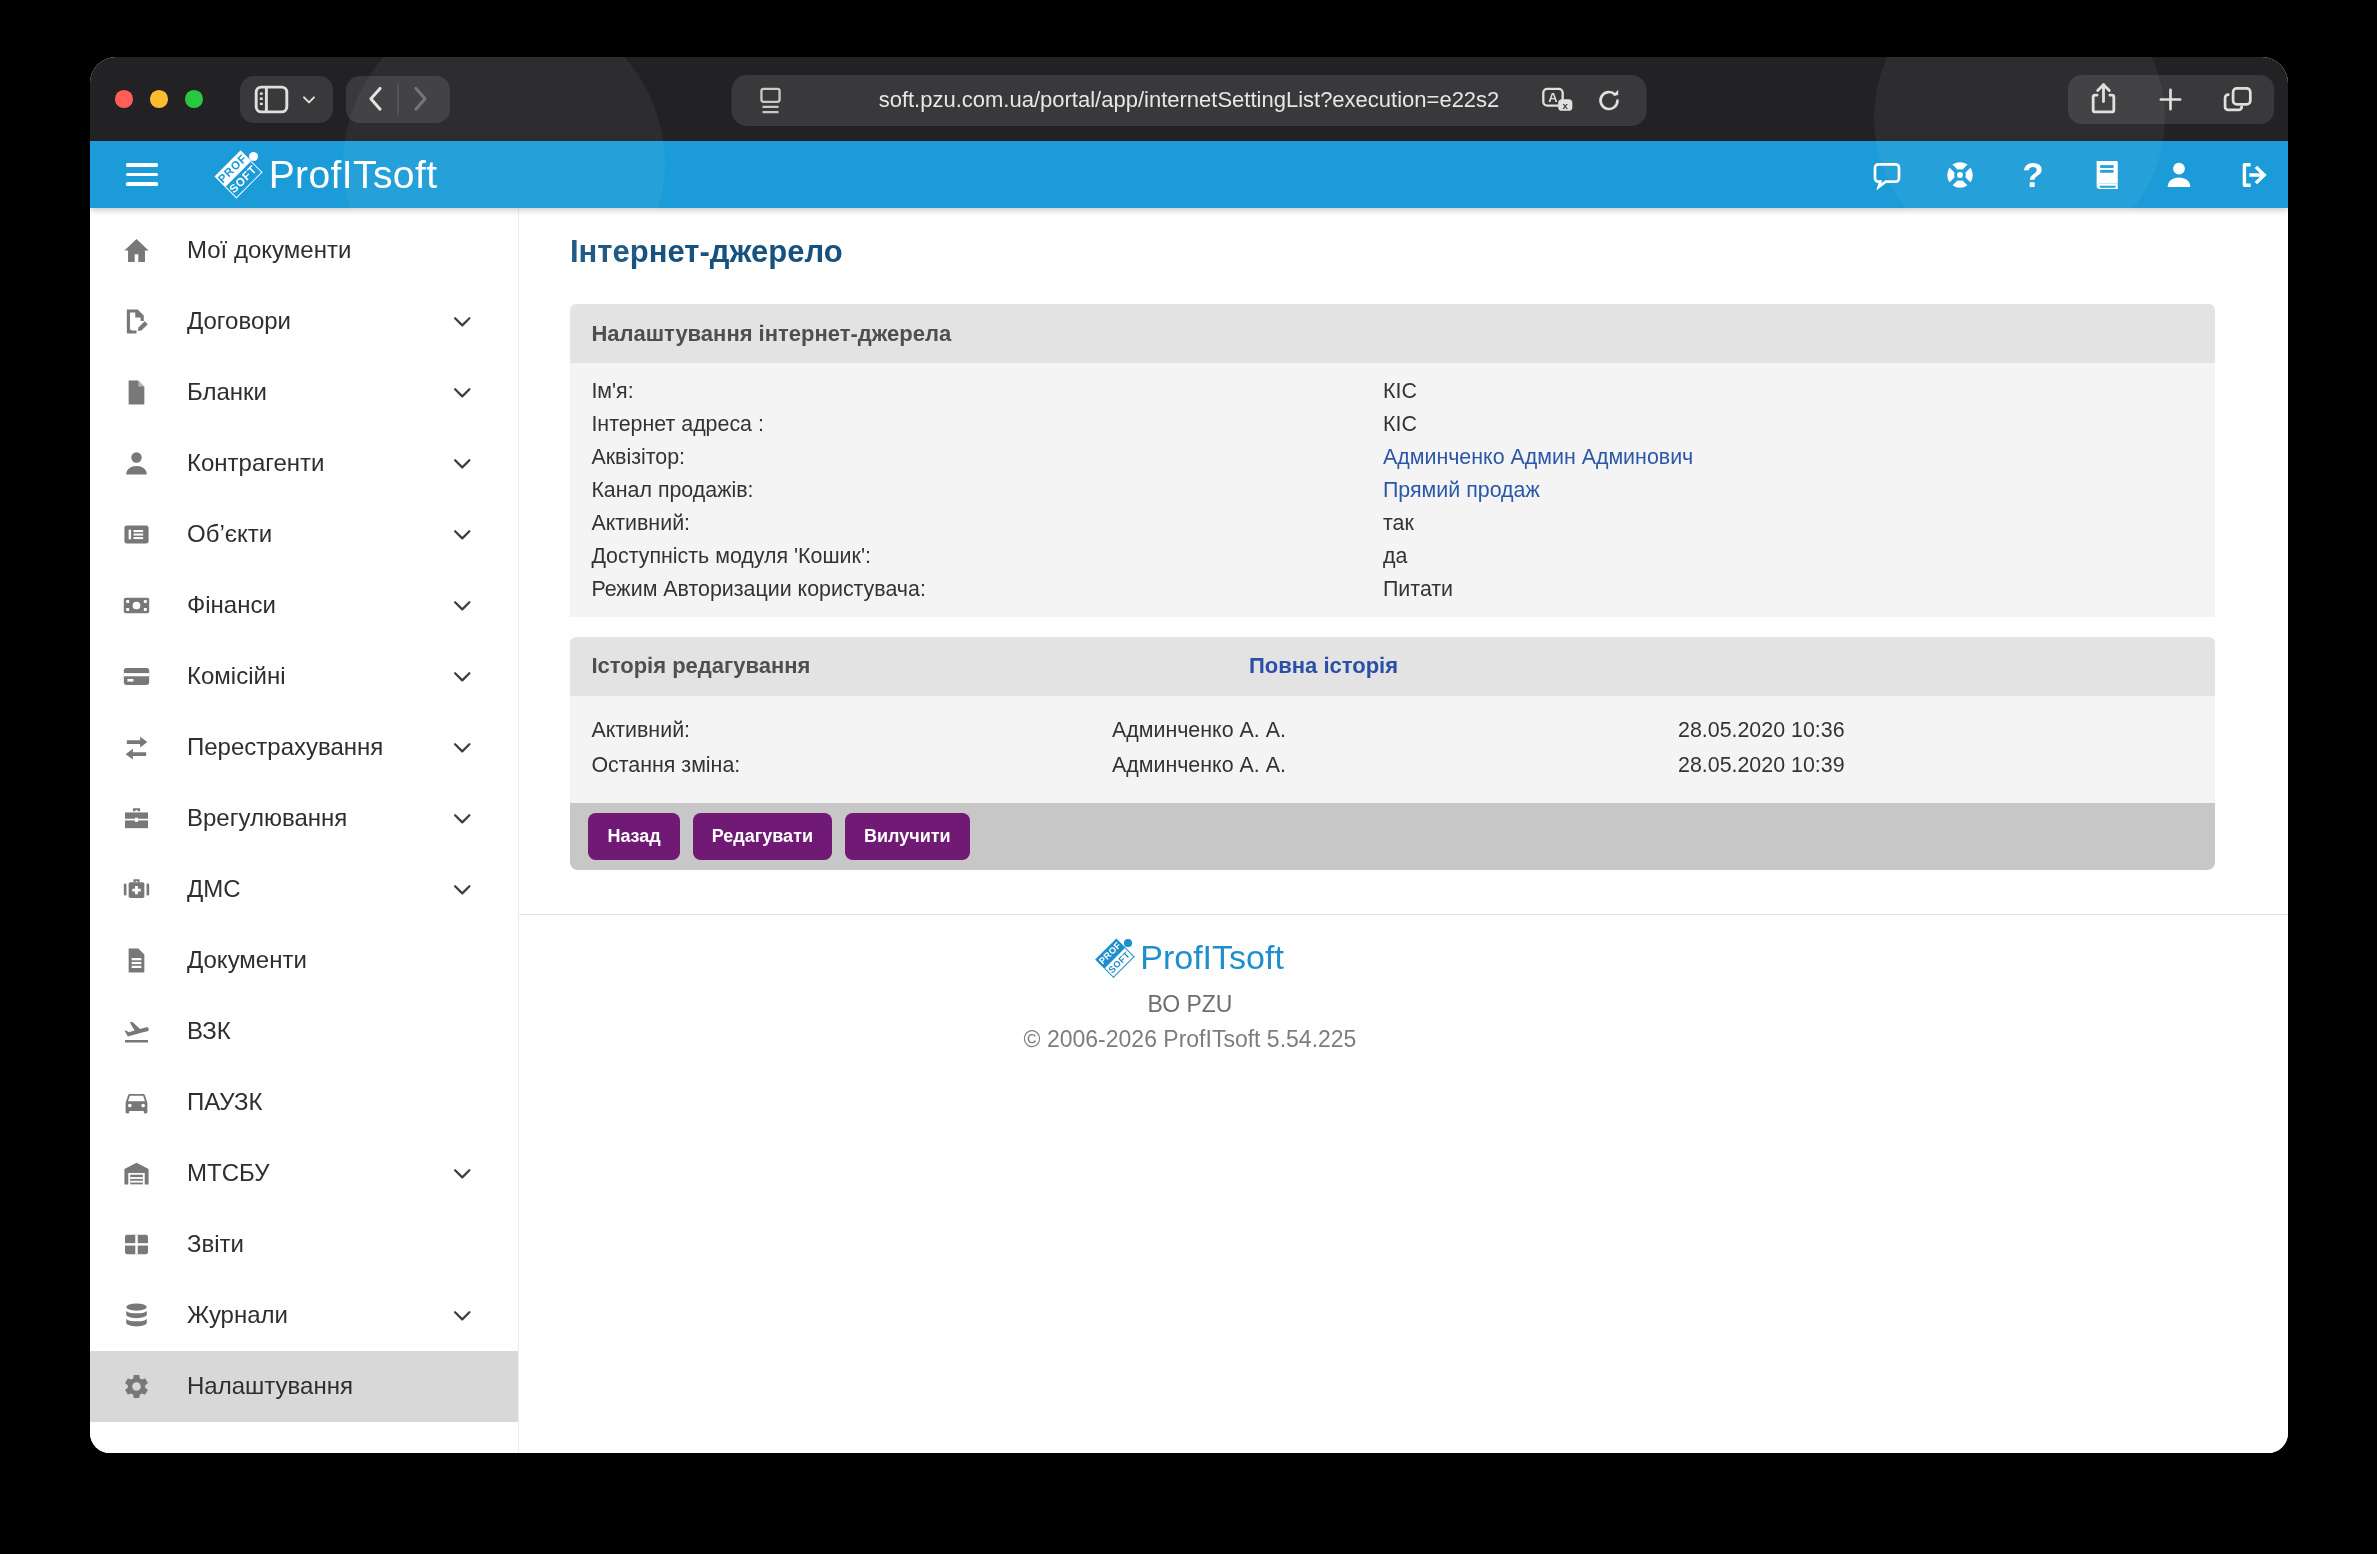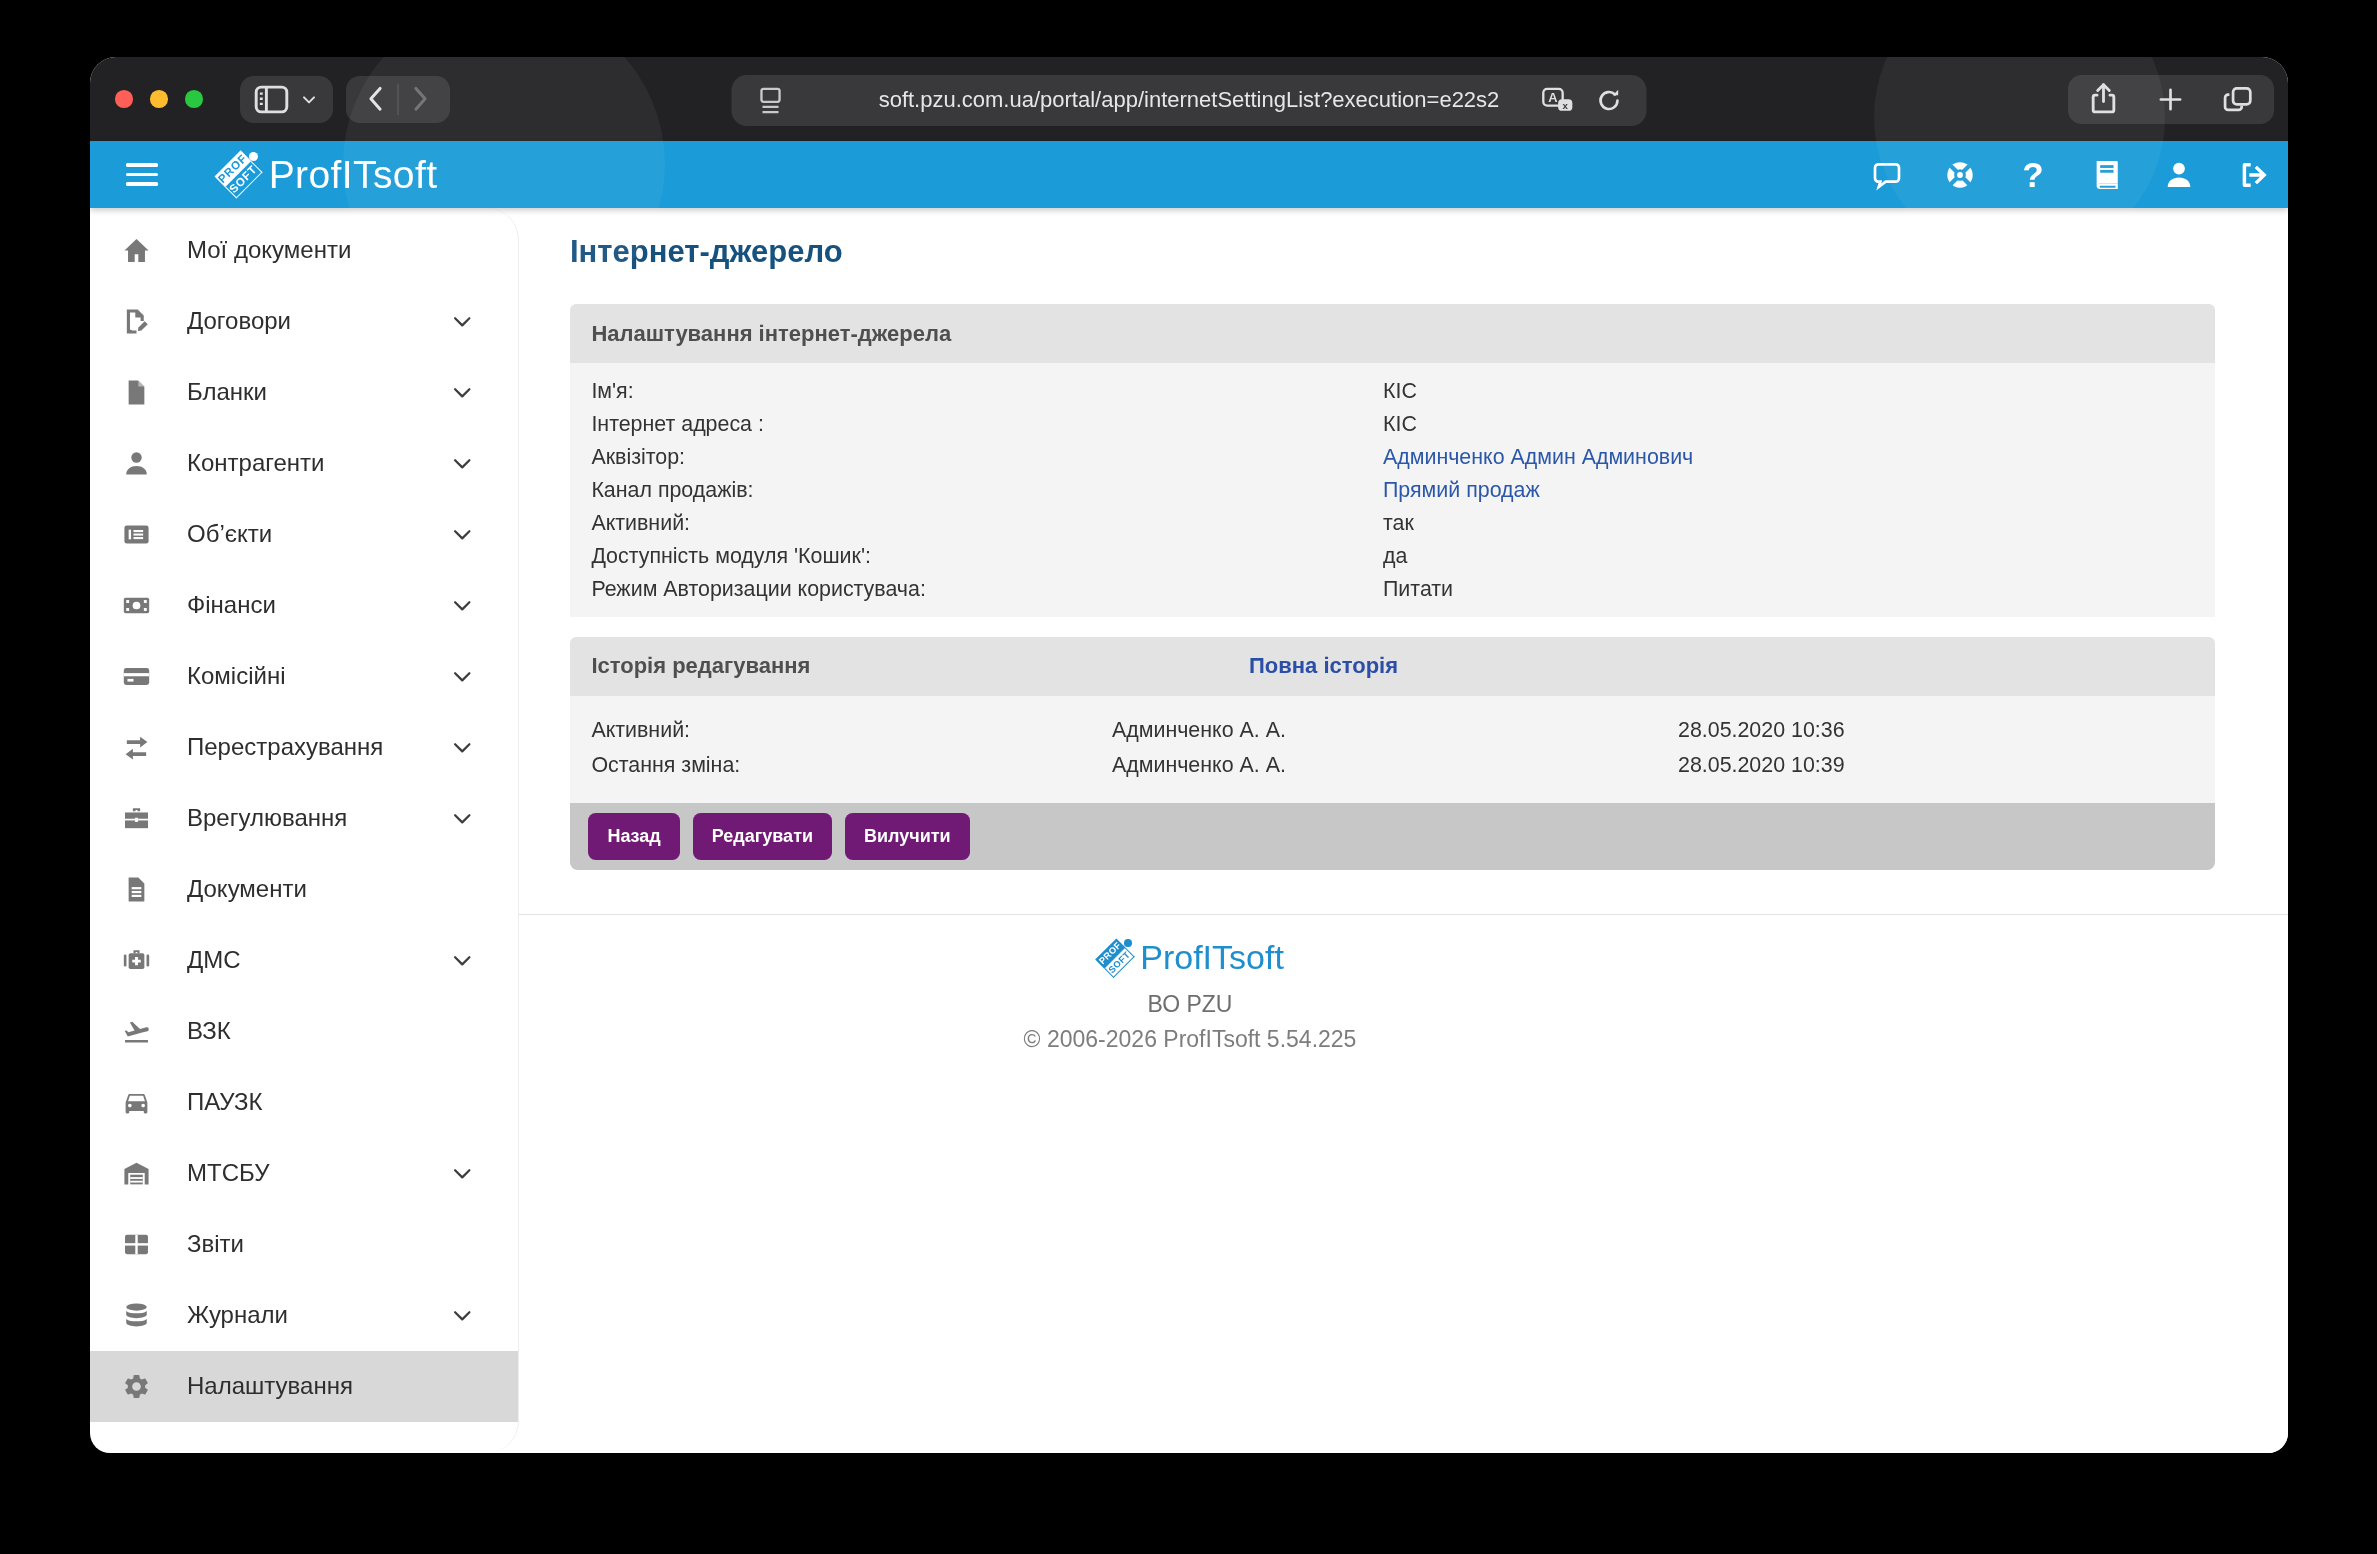--- a/index.html
+++ b/index.html
@@ -43,21 +43,21 @@
   .lm-blue .l1{background:#1f8ecd;color:#fff;}
   .lm-blue .l2{color:#1f8ecd;border:1.5px solid #1f8ecd;border-top:none;}
   .lm-blue .dot{background:#1f8ecd;}
   .brand{color:#fff;font-size:39px;margin-left:7.7px;letter-spacing:0.4px;}
   .hdr-icons{margin-left:auto;margin-right:20px;display:flex;align-items:center;gap:41px;}
   .hic{width:32px;height:32px;display:flex;align-items:center;justify-content:center;color:#fff;background:none;border:none;padding:0;}
   .q-ic{font-size:35px;font-weight:bold;color:#fff;line-height:1;}
 
   
   .body-row{display:flex;height:1245px;}
-  .sidebar{width:429px;flex:0 0 auto;background:#fff;padding-top:6.9px;box-sizing:border-box;border-right:0.8px solid #ededed;border-radius:32px;}
+  .sidebar{width:429px;flex:0 0 auto;background:#fff;padding-top:6.9px;box-sizing:border-box;border-right:0.8px solid #ededed;}
   .side-item{height:71px;display:flex;align-items:center;padding:0 44px 0 32px;color:#2e2e2e;font-size:24px;cursor:pointer;}
   .side-item.selected{background:#d8d8d8;}
   .sicon{width:29px;height:29px;color:#787878;flex:0 0 auto;}
   .side-label{margin-left:36px;white-space:nowrap;}
   .chev{width:24.5px;height:24.5px;color:#3d3d3d;margin-left:auto;flex:0 0 auto;}
 
   .main{flex:1;position:relative;padding:26px 0 0 51px;box-sizing:border-box;background:#fff;}
   .page-title{margin:0;font-size:31px;font-weight:bold;color:#17527f;}
 
   .panel{width:1645px;margin-top:34px;}
@@ -339,40 +339,40 @@
             <rect x="10.7" y="11.4" width="2.6" height="3.4" fill="#fff"></rect>
           </svg>
         <span class="side-label">Врегулювання</span>
         <svg class="chev" viewBox="0 0 24 24">
             <path d="M5 9l7 7 7-7" fill="none" stroke="currentColor" stroke-width="2.2" stroke-linecap="round" stroke-linejoin="round"></path>
           </svg>
       </div>
 
       <div class="side-item">
         <svg class="sicon" viewBox="0 0 24 24">
-            <path d="M5.5 2h8l5 5v15h-13z" fill="currentColor"></path>
-            <rect x="8" y="10" width="8" height="1.8" fill="#fff"></rect>
-            <rect x="8" y="13.2" width="8" height="1.8" fill="#fff"></rect>
-            <rect x="8" y="16.4" width="8" height="1.8" fill="#fff"></rect>
-          </svg>
-        <span class="side-label">Документи</span>
-      </div>
-
-      <div class="side-item">
-        <svg class="sicon" viewBox="0 0 24 24">
             <rect x="1.5" y="7" width="2.2" height="10" rx="1" fill="currentColor"></rect>
             <rect x="20.3" y="7" width="2.2" height="10" rx="1" fill="currentColor"></rect>
             <path d="M9.5 6V3.5h5V6h-1.8V5h-1.4v1z" fill="currentColor"></path>
             <rect x="5.5" y="6" width="13" height="13" rx="1.5" fill="currentColor"></rect>
             <path d="M10.8 9h2.4v2.3h2.3v2.4h-2.3V16h-2.4v-2.3H8.5v-2.4h2.3z" fill="#fff"></path>
           </svg>
         <span class="side-label">ДМС</span>
         <svg class="chev" viewBox="0 0 24 24">
             <path d="M5 9l7 7 7-7" fill="none" stroke="currentColor" stroke-width="2.2" stroke-linecap="round" stroke-linejoin="round"></path>
           </svg>
+      </div>
+
+      <div class="side-item">
+        <svg class="sicon" viewBox="0 0 24 24">
+            <path d="M5.5 2h8l5 5v15h-13z" fill="currentColor"></path>
+            <rect x="8" y="10" width="8" height="1.8" fill="#fff"></rect>
+            <rect x="8" y="13.2" width="8" height="1.8" fill="#fff"></rect>
+            <rect x="8" y="16.4" width="8" height="1.8" fill="#fff"></rect>
+          </svg>
+        <span class="side-label">Документи</span>
       </div>
 
       <div class="side-item">
         <svg class="sicon" viewBox="0 0 24 24">
             <path d="M2.5 19h19v2h-19zM22.07 9.64c-.21-.8-1.04-1.28-1.84-1.06L14.92 10 8.46 3.98l-1.93.51 3.87 6.7-4.95 1.33-1.84-1.44-1.45.39 1.62 2.8 1.02 1.77 2.14-.57 5.31-1.42 4.35-1.16 4.41-1.18c.81-.23 1.28-1.05 1.06-1.87z" fill="currentColor"></path>
           </svg>
         <span class="side-label">ВЗК</span>
       </div>
 
       <div class="side-item">

